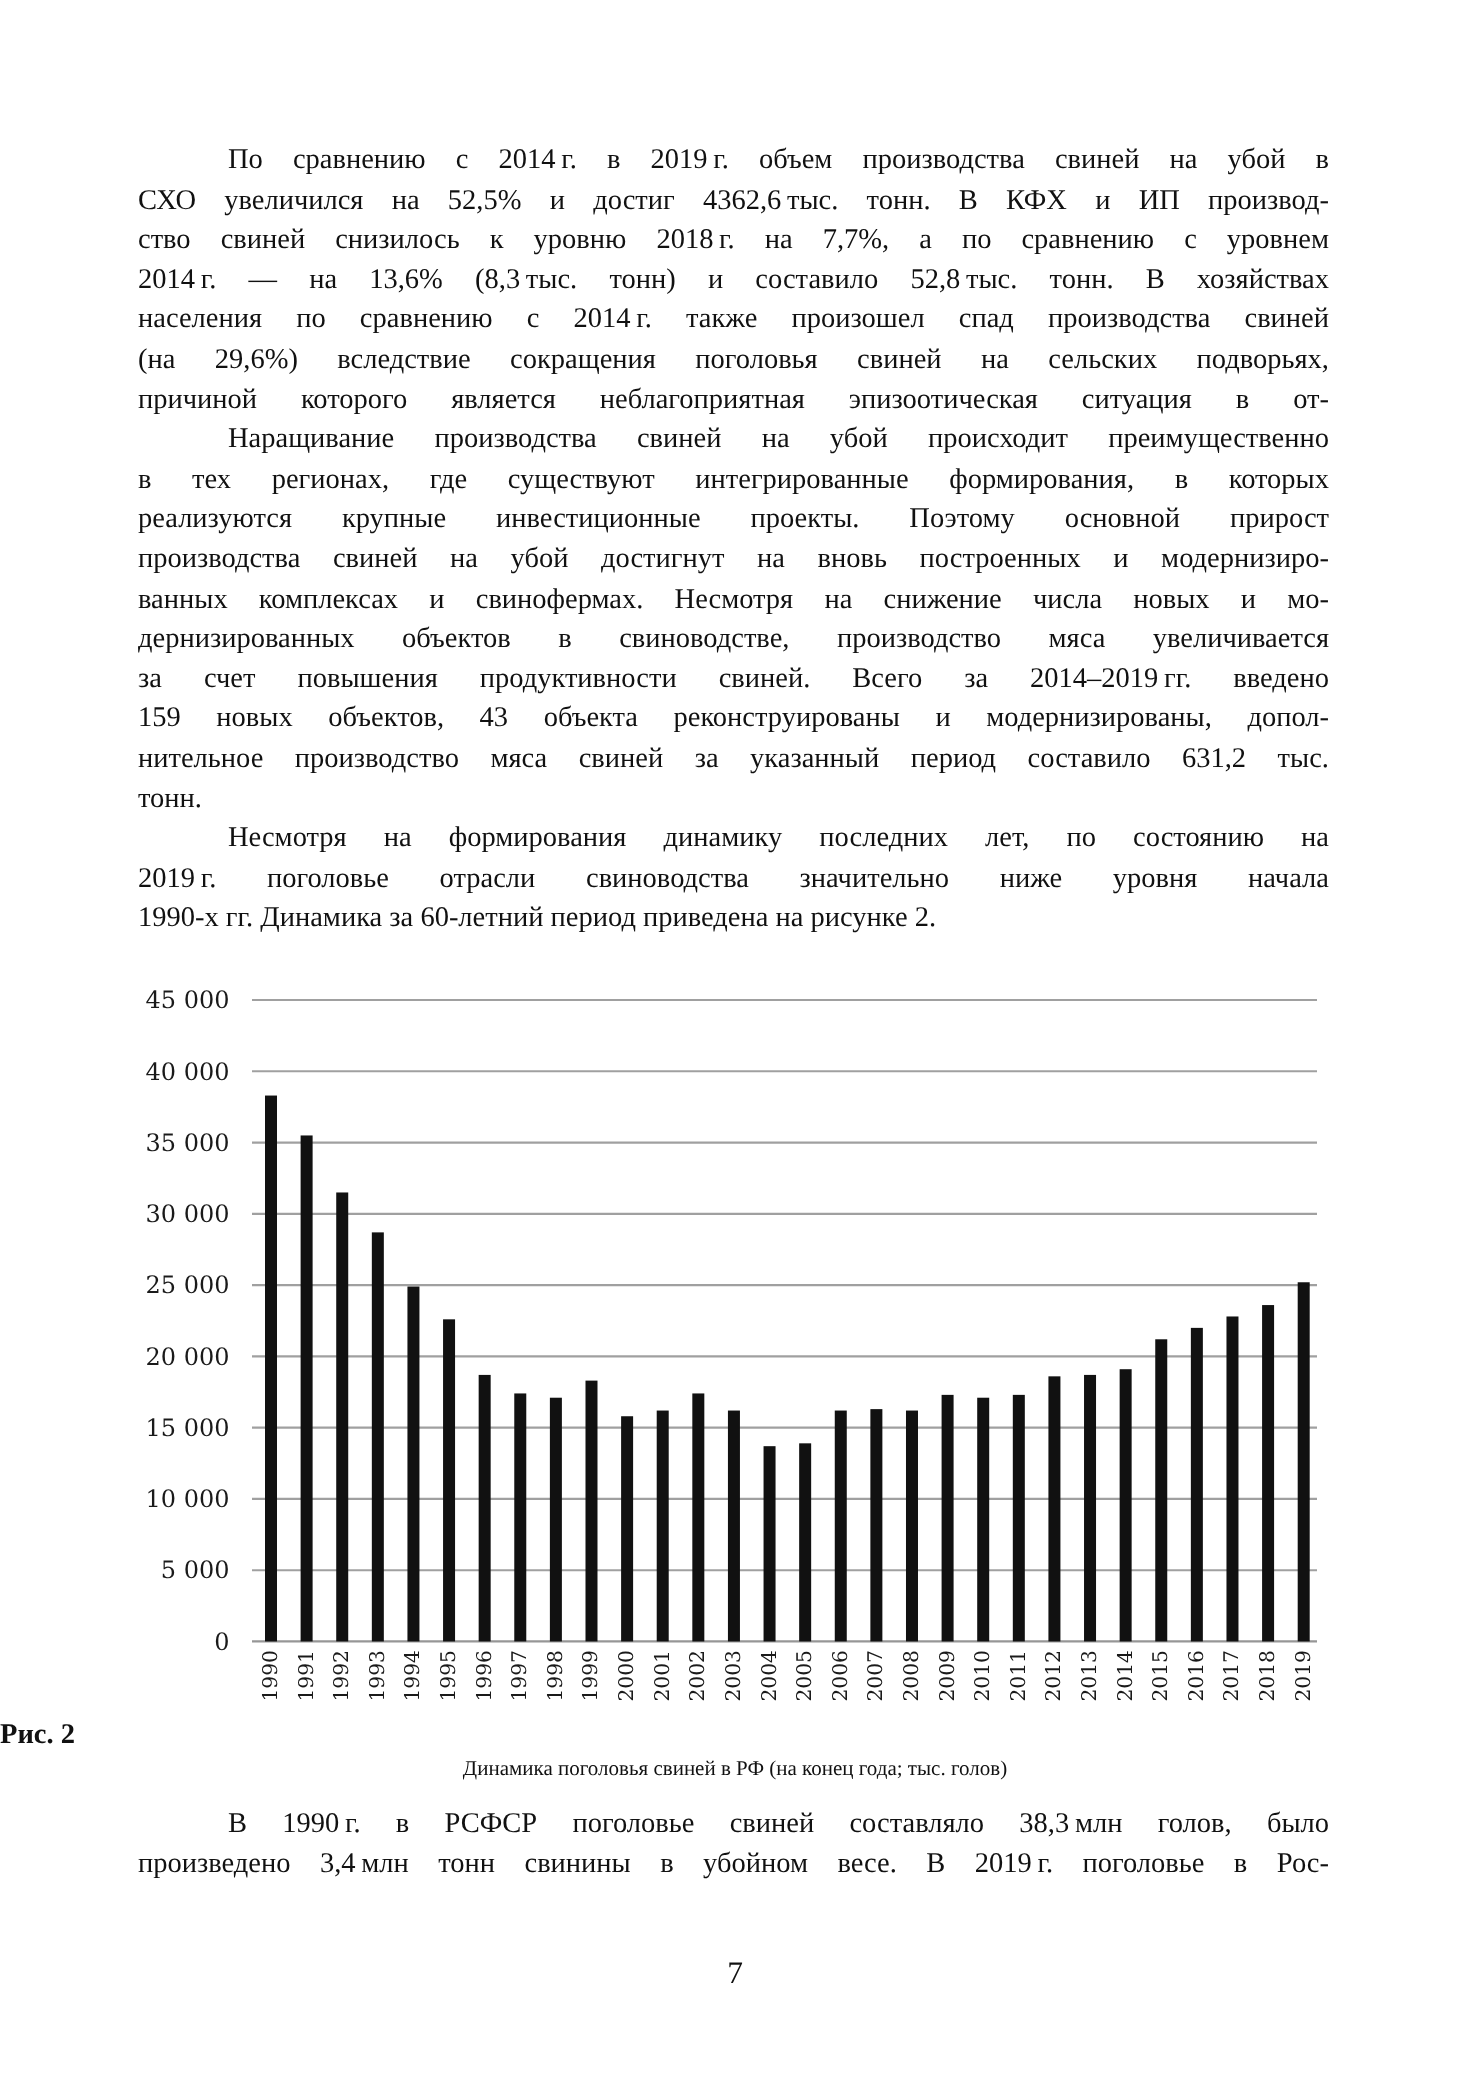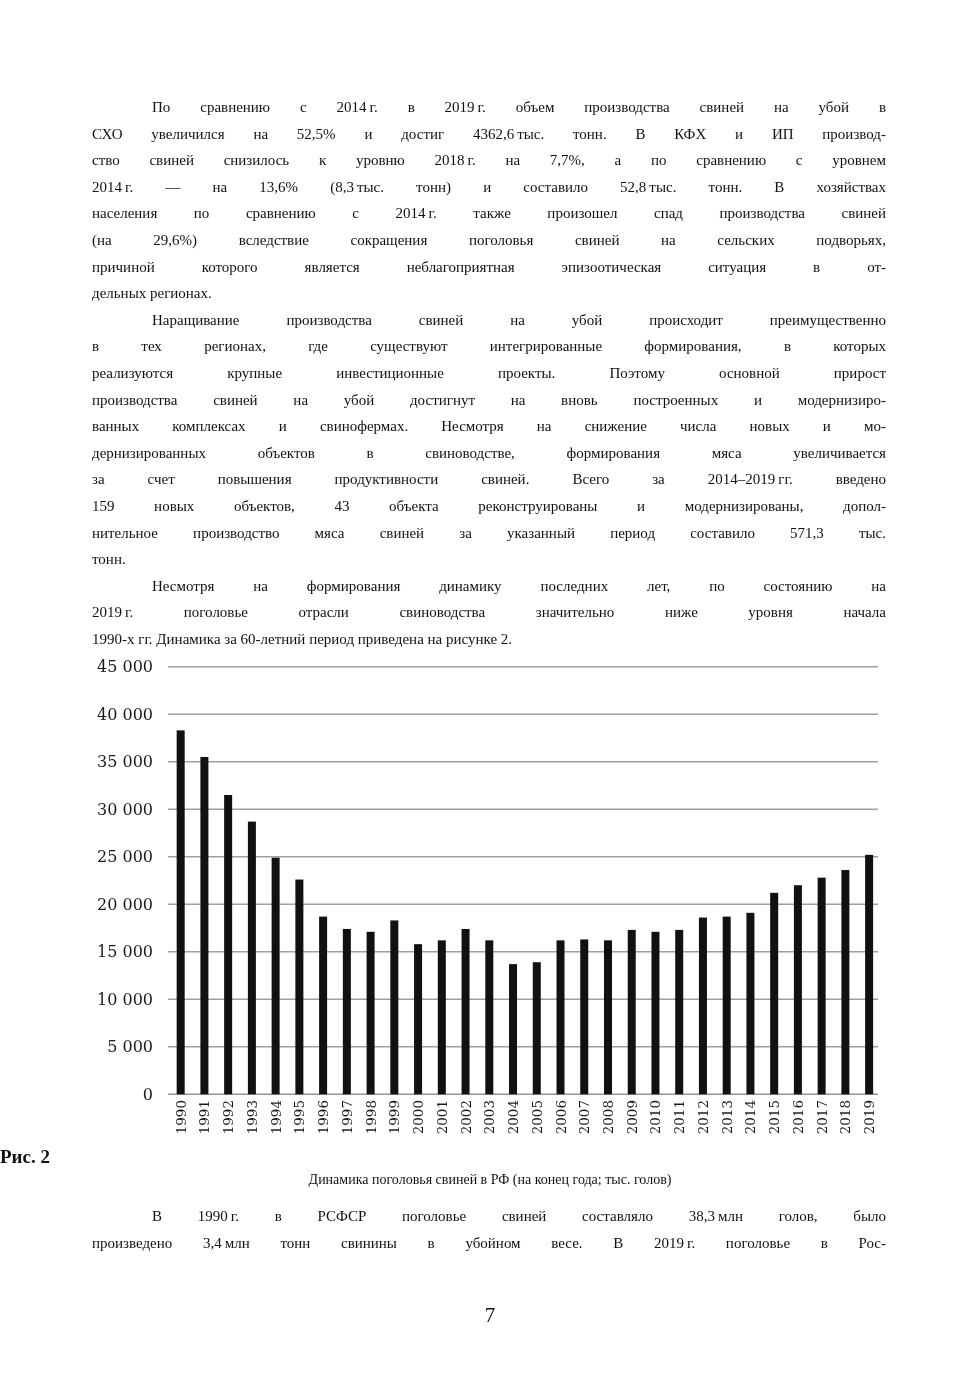--- a/index.html
+++ b/index.html
@@ -5,21 +5,21 @@
     html, body { margin: 0; padding: 0; background: #ffffff; }
     body {
       width: 980px; height: 1386px; position: relative; overflow: hidden;
       font-family: "Liberation Serif", serif; color: #111111;
     }
     .text-block { position: absolute; left: 92px; width: 794px; }
     #block-top { top: 94px; }
     #block-bottom { top: 1203px; }
     .line {
       position: relative; box-sizing: border-box; width: 794px;
-      height: 26.6px; line-height: 26.6px; font-size: 15px;
+      height: 26.6px; line-height: 26.6px; font-size: 19px;
     }
     .line.indent { padding-left: 60px; }
     .line .lt { display: block; white-space: normal; overflow: visible; }
     #figure-label {
       position: absolute; left: 0; width: 980px; top: 1146px;
       text-align: left; font-weight: bold; font-size: 19px; line-height: 22px;
     }
     #figure-caption {
       position: absolute; left: 0; width: 980px; top: 1169px;
       text-align: center; font-size: 14px; line-height: 22px;
@@ -54,51 +54,48 @@
       </div>
       <div class="line justify">
         <span class="lt" style="display: block; white-space: normal; text-align: justify; text-align-last: justify; width: 794px;">населения по сравнению с 2014 г. также произошел спад производства свиней</span>
       </div>
       <div class="line justify">
         <span class="lt" style="display: block; white-space: normal; text-align: justify; text-align-last: justify; width: 794px;">(на 29,6%) вследствие сокращения поголовья свиней на сельских подворьях,</span>
       </div>
       <div class="line justify">
         <span class="lt" style="display: block; white-space: normal; text-align: justify; text-align-last: justify; width: 794px;">причиной которого является неблагоприятная эпизоотическая ситуация в от-</span>
       </div>
-      <div class="line">
-        <span class="lt" style="display: block; white-space: normal; text-align: left; width: 794px;">дельных регионах.</span>
-      </div>
     </div>
     <div>
       <div class="line indent justify">
         <span class="lt" style="display: block; white-space: normal; text-align: justify; text-align-last: justify; width: 734px;">Наращивание производства свиней на убой происходит преимущественно</span>
       </div>
       <div class="line justify">
         <span class="lt" style="display: block; white-space: normal; text-align: justify; text-align-last: justify; width: 794px;">в тех регионах, где существуют интегрированные формирования, в которых</span>
       </div>
       <div class="line justify">
         <span class="lt" style="display: block; white-space: normal; text-align: justify; text-align-last: justify; width: 794px;">реализуются крупные инвестиционные проекты. Поэтому основной прирост</span>
       </div>
       <div class="line justify">
         <span class="lt" style="display: block; white-space: normal; text-align: justify; text-align-last: justify; width: 794px;">производства свиней на убой достигнут на вновь построенных и модернизиро-</span>
       </div>
       <div class="line justify">
         <span class="lt" style="display: block; white-space: normal; text-align: justify; text-align-last: justify; width: 794px;">ванных комплексах и свинофермах. Несмотря на снижение числа новых и мо-</span>
       </div>
       <div class="line justify">
-        <span class="lt" style="display: block; white-space: normal; text-align: justify; text-align-last: justify; width: 794px;">дернизированных объектов в свиноводстве, формирования мяса увеличивается</span>
+        <span class="lt" style="display: block; white-space: normal; text-align: justify; text-align-last: justify; width: 794px;">дернизированных объектов в свиноводстве, производство мяса увеличивается</span>
       </div>
       <div class="line justify">
         <span class="lt" style="display: block; white-space: normal; text-align: justify; text-align-last: justify; width: 794px;">за счет повышения продуктивности свиней. Всего за 2014–2019 гг. введено</span>
       </div>
       <div class="line justify">
         <span class="lt" style="display: block; white-space: normal; text-align: justify; text-align-last: justify; width: 794px;">159 новых объектов, 43 объекта реконструированы и модернизированы, допол-</span>
       </div>
       <div class="line justify">
-        <span class="lt" style="display: block; white-space: normal; text-align: justify; text-align-last: justify; width: 794px;">нительное производство мяса свиней за указанный период составило 571,3 тыс.</span>
+        <span class="lt" style="display: block; white-space: normal; text-align: justify; text-align-last: justify; width: 794px;">нительное производство мяса свиней за указанный период составило 631,2 тыс.</span>
       </div>
       <div class="line">
         <span class="lt" style="display: block; white-space: normal; text-align: left; width: 794px;">тонн.</span>
       </div>
     </div>
     <div>
       <div class="line indent justify">
         <span class="lt" style="display: block; white-space: normal; text-align: justify; text-align-last: justify; width: 734px;">Несмотря на формирования динамику последних лет, по состоянию на</span>
       </div>
       <div class="line justify">

